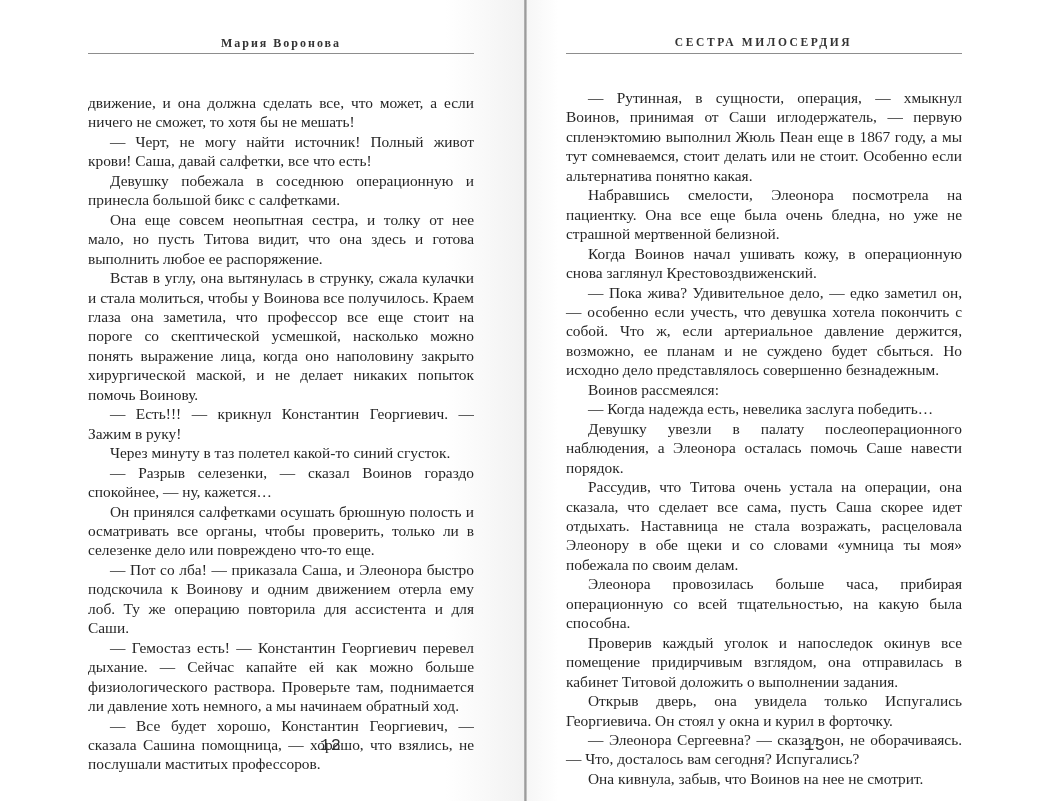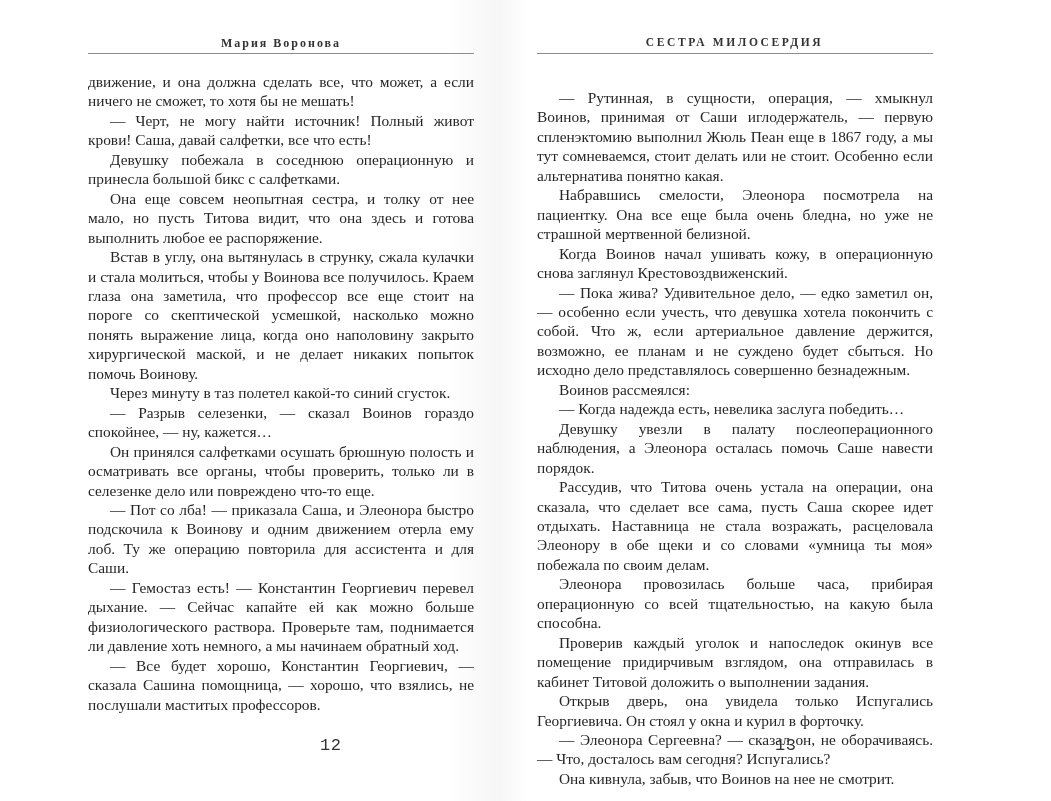--- a/index.html
+++ b/index.html
@@ -11,21 +11,21 @@
     color: #2a2a2a;
   }
   .spread { position: absolute; left: 0; top: 0; width: 1051px; height: 801px; }
   .page { position: absolute; top: 0; height: 801px; }
   .page-left {
     left: 0; width: 525px;
     background: linear-gradient(to right, #ffffff 0%, #ffffff 80%, #f3f3f3 93%, #e6e6e6 100%);
     padding-left: 32px;
   }
   .page-right {
-    left: 498px; width: 524px;
+    left: 527px; width: 524px;
     background: linear-gradient(to right, #f6f6f6 0%, #ffffff 6%, #ffffff 100%);
   }
   .spine {
     position: absolute; left: 524px; top: 0; width: 3px; height: 801px;
     background: linear-gradient(to right, #b9b9b9, #9c9c9c, #d4d4d4);
   }
   .running-head {
     position: absolute; top: 36px; text-align: center;
     font-size: 12px; font-weight: bold; letter-spacing: 2px; color: #333;
   }
@@ -37,21 +37,21 @@
   .page-left .head-rule { left: 88px; width: 386px; }
   .page-right .head-rule { left: 39px; width: 396px; }
   .body-text {
     position: absolute; top: 72px;
     font-size: 15.4px; line-height: 19.45px; text-align: justify;
     color: #262626;
   }
   .page-left .body-text { left: 88px; width: 386px; }
   .page-right .body-text { left: 39px; width: 396px; top: 88px; }
   .body-text p { margin: 0; text-indent: 22px; hyphens: manual; }
-  .body-text p.noindent { text-indent: 0; }
+  .body-text p.noindent { text-indent: 0; margin-top: 21px; }
   .folio {
     position: absolute; top: 736px; font-size: 17px; color: #333;
     font-family: Liberation Mono, monospace; letter-spacing: 0.5px; margin-left: 48px;
   }
   .page-left .folio { left: 272px; }
   .page-right .folio { left: 229px; }
 </style>
 </head>
 <body>
 
@@ -59,20 +59,21 @@
 
   <div class="page page-left">
     <div class="running-head">Мария Воронова</div>
     <div class="head-rule"></div>
     <div class="body-text">
       <p class="noindent">движение, и она должна сделать все, что может, а если ничего не сможет, то хотя бы не мешать!</p>
       <p>— Черт, не могу найти источник! Полный живот крови! Саша, давай салфетки, все что есть!</p>
       <p>Девушку побежала в соседнюю операционную и принесла большой бикс с салфетками.</p>
       <p>Она еще совсем неопытная сестра, и толку от нее мало, но пусть Титова видит, что она здесь и готова выполнить любое ее распоряжение.</p>
       <p>Встав в углу, она вытянулась в струнку, сжала кулачки и стала молиться, чтобы у Воинова все получилось. Краем глаза она заметила, что профессор все еще стоит на пороге со скептической усмешкой, насколько можно понять выражение лица, когда оно наполовину закрыто хирургической маской, и не делает никаких попыток помочь Воинову.</p>
+      <p>— Есть!!! — крикнул Константин Георгиевич. — Зажим в руку!</p>
       <p>Через минуту в таз полетел какой-то синий сгусток.</p>
       <p>— Разрыв селезенки, — сказал Воинов гораздо спокойнее, — ну, кажется…</p>
       <p>Он принялся салфетками осушать брюшную полость и осматривать все органы, чтобы проверить, только ли в селезенке дело или повреждено что-то еще.</p>
       <p>— Пот со лба! — приказала Саша, и Элеонора быстро подскочила к Воинову и одним движением отерла ему лоб. Ту же операцию повторила для ассистента и для Саши.</p>
       <p>— Гемостаз есть! — Константин Георгиевич перевел дыхание. — Сейчас капайте ей как можно больше физиологического раствора. Проверьте там, поднимается ли давление хоть немного, а мы начинаем обратный ход.</p>
       <p>— Все будет хорошо, Константин Георгиевич, — сказала Сашина помощница, — хорошо, что взялись, не послушали маститых профессоров.</p>
     </div>
     <div class="folio">12</div>
   </div>
 

